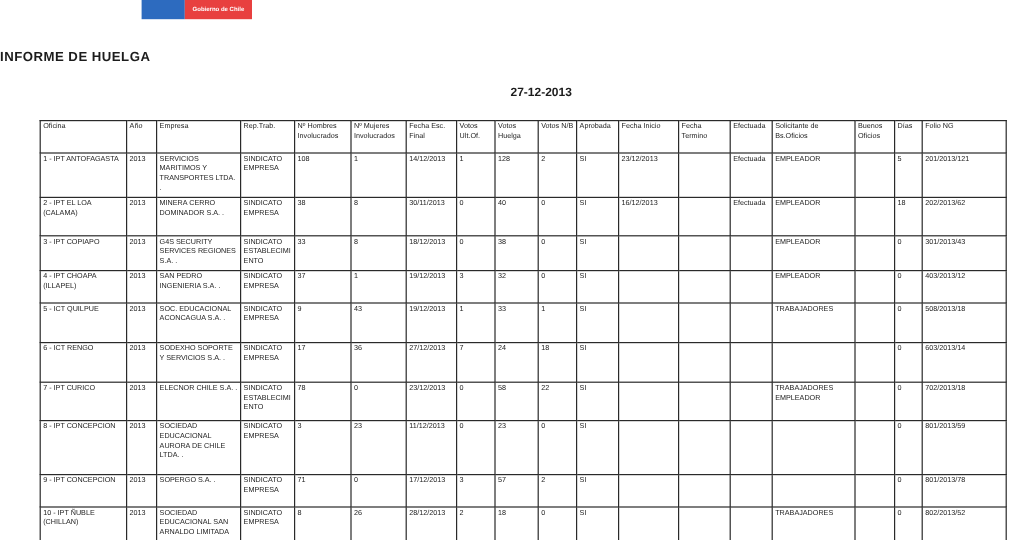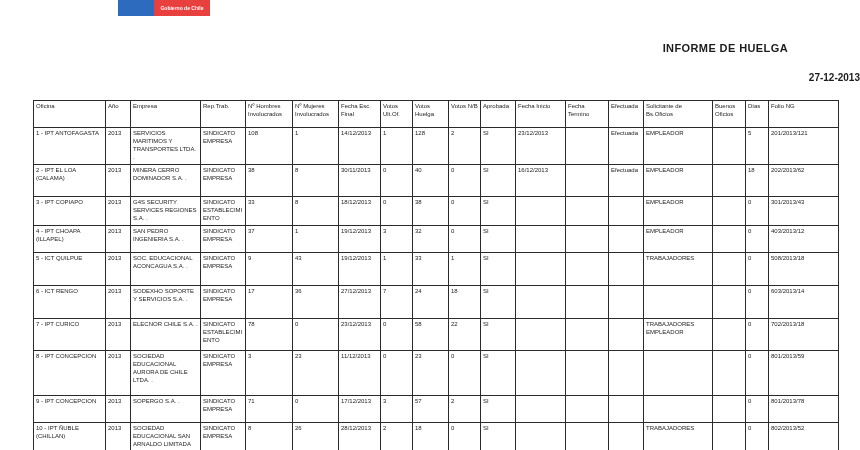--- a/index.html
+++ b/index.html
@@ -18,31 +18,30 @@
   }
   .logo-blue { width: 36px; height: 16px; }
   .logo-red {
     width: 56px; height: 16px;
     display: flex; align-items: center; justify-content: center;
     color: #ffffff; font-size: 5px; font-weight: bold; white-space: nowrap;
   }
   .report-title {
     position: absolute;
     top: 42px; left: 0; width: 788px;
-    text-align: right;
+    text-align: left;
     font-size: 11px;
     font-weight: bold;
     letter-spacing: 0.4px;
     color: #1c1c1c;
-    padding-left: 13px;
   }
   .report-date {
     position: absolute;
     top: 72px; left: 0; width: 860px;
-    text-align: right;
+    text-align: center;
     font-size: 10px;
     font-weight: bold;
     color: #1c1c1c;
     padding-left: 42px;
   }
   table.report {
     position: absolute;
     left: 33px; top: 100px;
     width: 805px;
     border-collapse: collapse;

